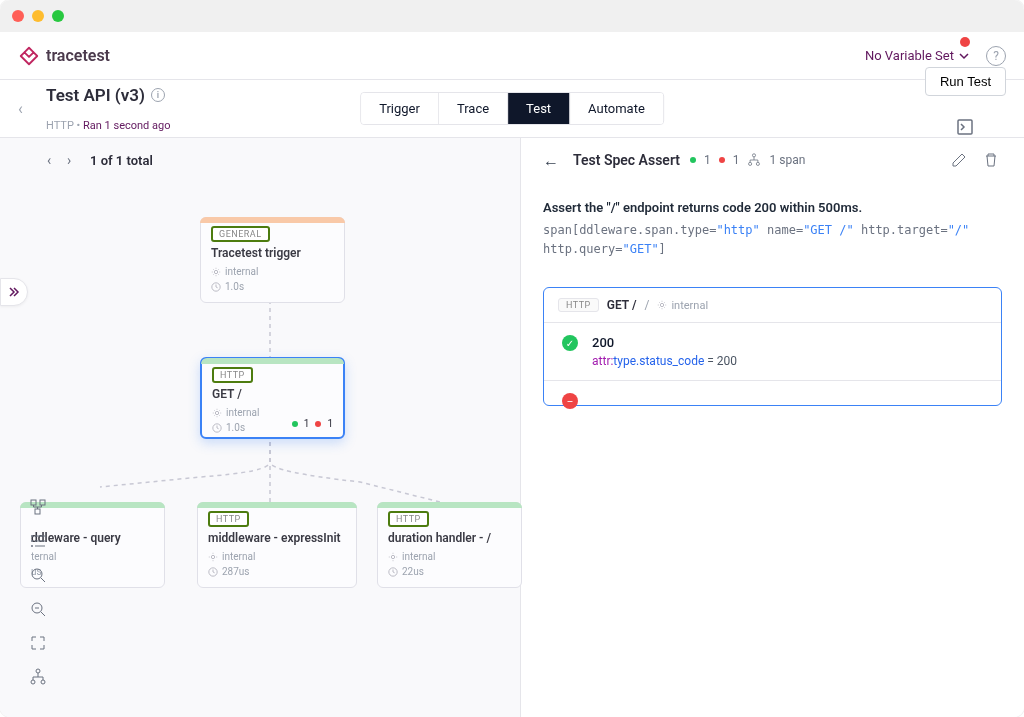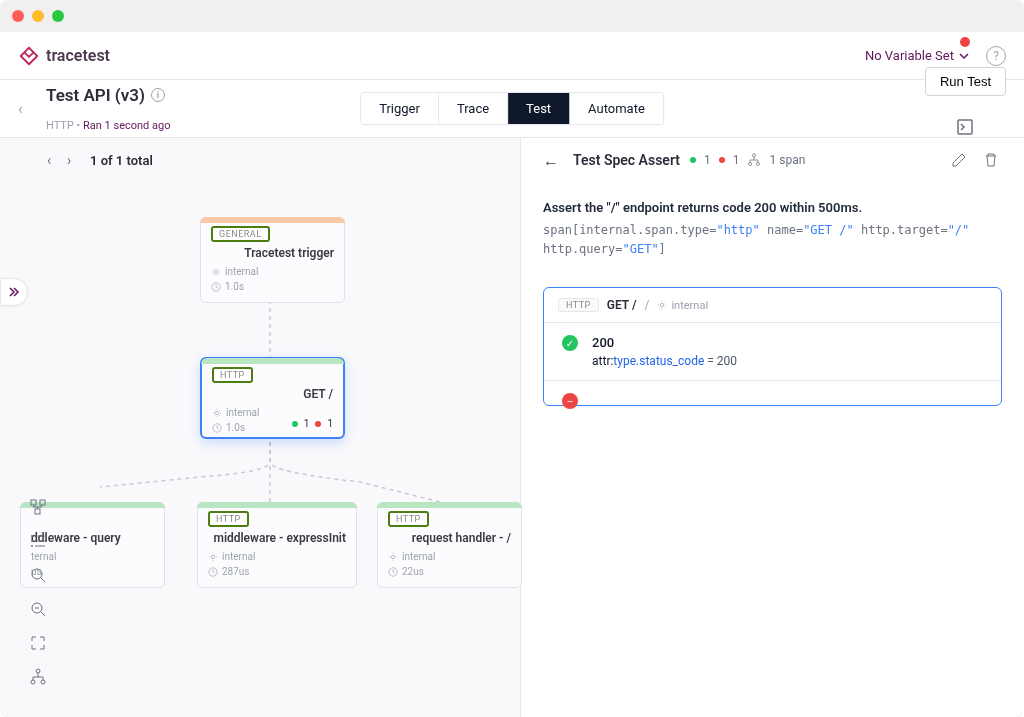--- a/index.html
+++ b/index.html
@@ -42,21 +42,21 @@
 .total-label { font-weight: 600; color: #2d2d3a; }
 .expand-handle { position: absolute; left: 0; top: 140px; width: 28px; height: 28px; background: #fff; border: 1px solid #e5e5ea; border-radius: 0 14px 14px 0; display: flex; align-items: center; justify-content: center; color: #61175e; cursor: pointer; box-shadow: 0 1px 3px rgba(0,0,0,0.05); z-index: 10; }
 .diagram { position: absolute; inset: 44px 0 0 0; }
 .svg-layer { position: absolute; inset: 0; pointer-events: none; }
 .node { position: absolute; background: #fcfcfe; border: 1px solid #e0e0e8; border-radius: 6px; padding: 8px 10px; width: 145px; font-size: 11px; }
 .node.selected { border: 2px solid #3b82f6; box-shadow: 0 4px 12px rgba(59,130,246,0.25); }
 .node .cap { height: 6px; position: absolute; top: -1px; left: -1px; right: -1px; border-radius: 6px 6px 0 0; }
 .cap-orange { background: #f9c9a8; }
 .cap-green { background: #b8e5c2; }
 .badge { display: inline-block; padding: 1px 6px; border-radius: 3px; font-size: 9px; letter-spacing: 0.5px; color: #888; border: 2px solid #4d7c0f; background: #fff; margin-bottom: 4px; }
-.node-title { font-weight: 600; font-size: 12px; margin-bottom: 4px; color: #3a3a44; text-align: right; }
+.node-title { font-weight: 600; font-size: 12px; margin-bottom: 4px; color: #3a3a44; text-align: left; }
 .node-meta { font-size: 10px; color: #9ca3af; line-height: 1.5; }
 .node-meta-row { display: flex; align-items: center; gap: 4px; }
 .gear-tiny { width: 10px; height: 10px; }
 .clock-tiny { width: 10px; height: 10px; }
 .node-counts { position: absolute; bottom: 8px; right: 10px; display: flex; align-items: center; gap: 6px; font-size: 10px; }
 .tiny-dot { width: 6px; height: 6px; border-radius: 50%; display: inline-block; }
 .tiny-green { background: #22c55e; }
 .tiny-red { background: #ef4444; }
 .side-tools { position: absolute; left: 28px; top: 315px; display: flex; flex-direction: column; gap: 14px; z-index: 5; }
 .tool-icon { width: 20px; height: 20px; display: flex; align-items: center; justify-content: center; color: #6b7280; cursor: pointer; }
@@ -78,21 +78,21 @@
 .span-card-header .meta { color: #9ca3af; font-size: 11px; display: flex; align-items: center; gap: 4px; }
 .check-row { padding: 12px 18px 12px 48px; position: relative; font-size: 13px; }
 .check-row + .check-row { border-top: 1px solid #e5e5ea; }
 .check-icon { position: absolute; left: 18px; top: 12px; width: 16px; height: 16px; border-radius: 50%; display: flex; align-items: center; justify-content: center; font-size: 10px; color: #fff; }
 .check-pass { background: #22c55e; }
 .check-fail { background: #ef4444; }
 .check-value { font-weight: 500; }
 .check-value.pass { color: #0f172a; }
 .check-value.fail { color: #dc2626; }
 .check-expr { color: #4b5563; margin-top: 4px; font-size: 12px; }
-.check-expr .attr { color: #0f172a; }
+.check-expr .attr { color: #a21caf; }
 .check-expr .prop { color: #2563eb; }
 </style>
 </head>
 <body>
 
 <div class="window">
 
   <div class="titlebar">
     <div class="dot dot-red"></div>
     <div class="dot dot-yellow"></div>
@@ -258,21 +258,21 @@
                   <path d="M6 3v3l2 1" stroke="#b0b0ba" fill="none"></path>
                 </svg>
                 <span>287us</span>
               </div>
           </div>
         </div>
 
         <div class="node" style="left:377px; top:320px;">
           <div class="cap cap-green"></div>
           <span class="badge">HTTP</span>
-          <div class="node-title">request handler - /</div>
+          <div class="node-title">duration handler - /</div>
           <div class="node-meta">
             <div class="node-meta-row">
                 <svg class="gear-tiny" viewBox="0 0 12 12">
                   <circle cx="6" cy="6" r="2" stroke="#b0b0ba" fill="none"></circle>
                   <path d="M6 1v1M6 10v1M1 6h1M10 6h1" stroke="#b0b0ba"></path>
                 </svg>
                 <span>internal</span>
               </div>
             <div class="node-meta-row">
                 <svg class="clock-tiny" viewBox="0 0 12 12">
@@ -361,21 +361,21 @@
           <div class="icon-btn">
               <svg width="16" height="16" viewBox="0 0 16 16">
                 <path d="M3 4h10M5 4V2h6v2M4 4l1 10h6l1-10" stroke="#6b7280" fill="none"></path>
               </svg>
             </div>
         </div>
       </div>
 
       <div class="assertion-text">Assert the "/" endpoint returns code 200 within 500ms.</div>
       <div class="code-line">
-        <span>span[</span><span class="attr-k">internal.span.type=</span><span class="attr-v">"http"</span><span class="attr-k"> name=</span><span class="attr-v">"GET /"</span><span class="attr-k"> http.target=</span><span class="attr-v">"/"</span><br><span class="attr-k">http.query=</span><span class="attr-v">"GET"</span><span>]</span>
+        <span>span[</span><span class="attr-k">ddleware.span.type=</span><span class="attr-v">"http"</span><span class="attr-k"> name=</span><span class="attr-v">"GET /"</span><span class="attr-k"> http.target=</span><span class="attr-v">"/"</span><br><span class="attr-k">http.query=</span><span class="attr-v">"GET"</span><span>]</span>
       </div>
 
       <div class="span-card">
         <div class="span-card-header">
           <span class="http-badge">HTTP</span>
           <span class="name">GET /</span>
           <span style="color:#9ca3af">/</span>
           <span class="meta">
               <svg class="gear-tiny" width="11" height="11" viewBox="0 0 12 12">
                 <circle cx="6" cy="6" r="2" stroke="#b0b0ba" fill="none"></circle>

